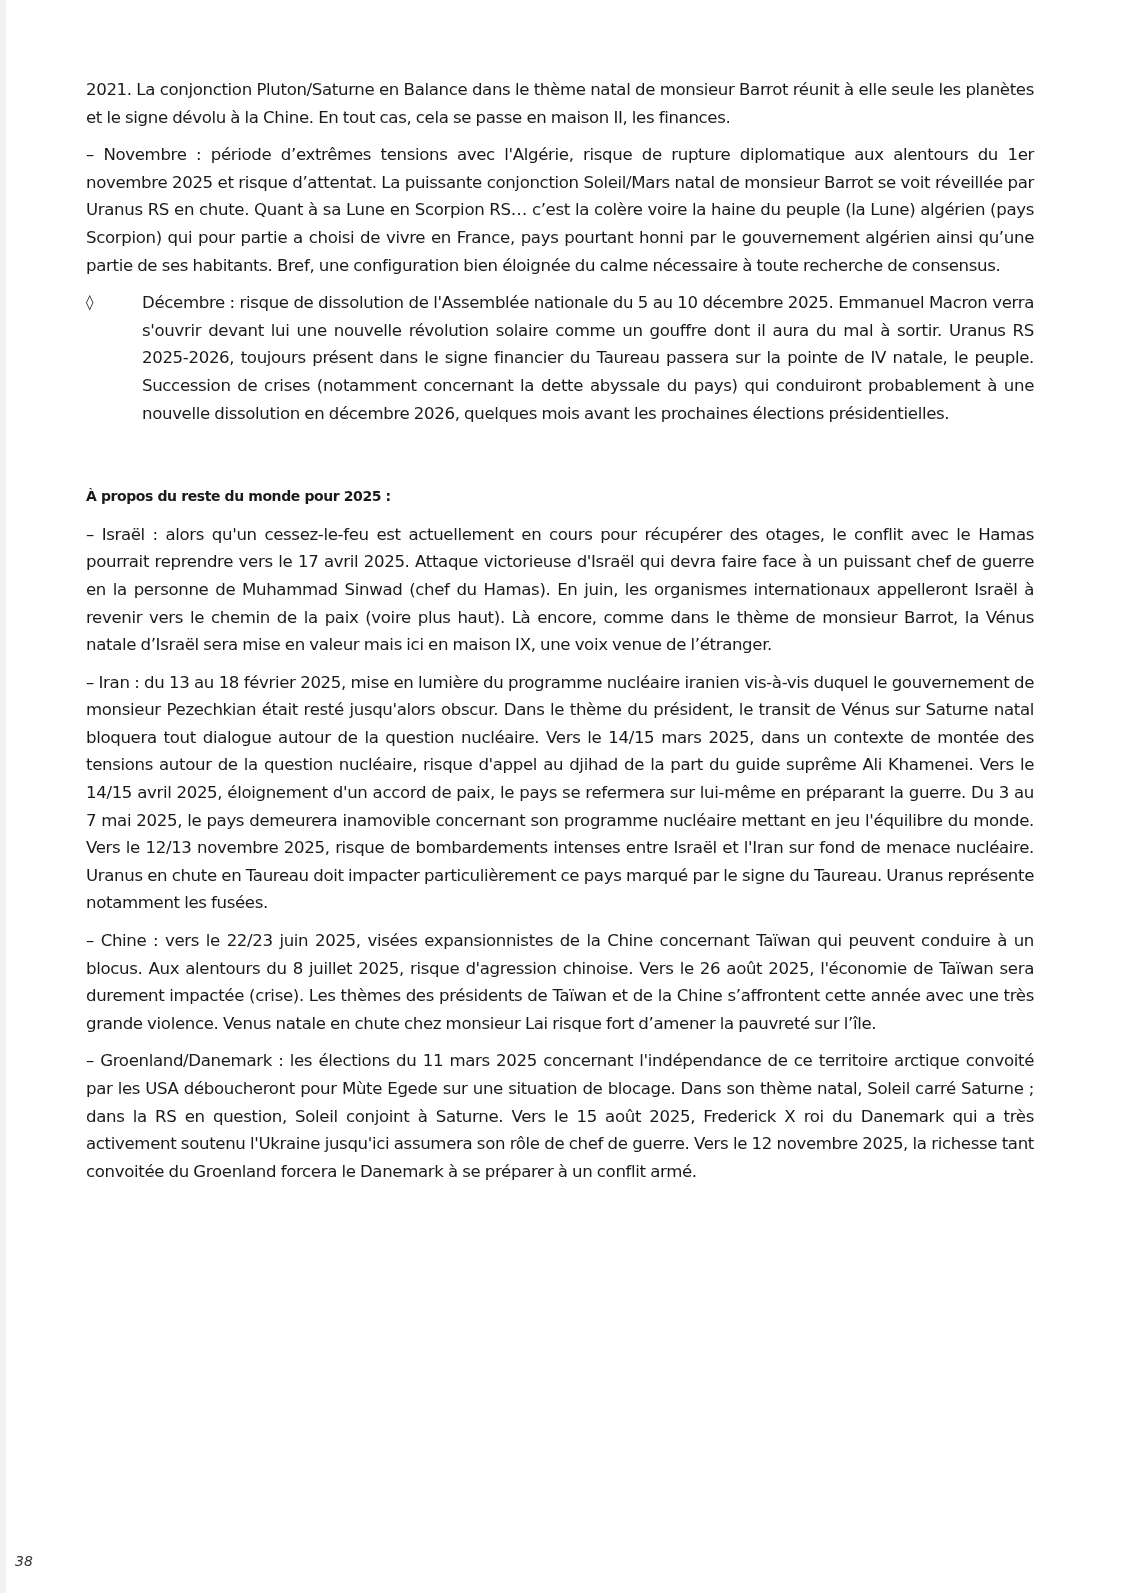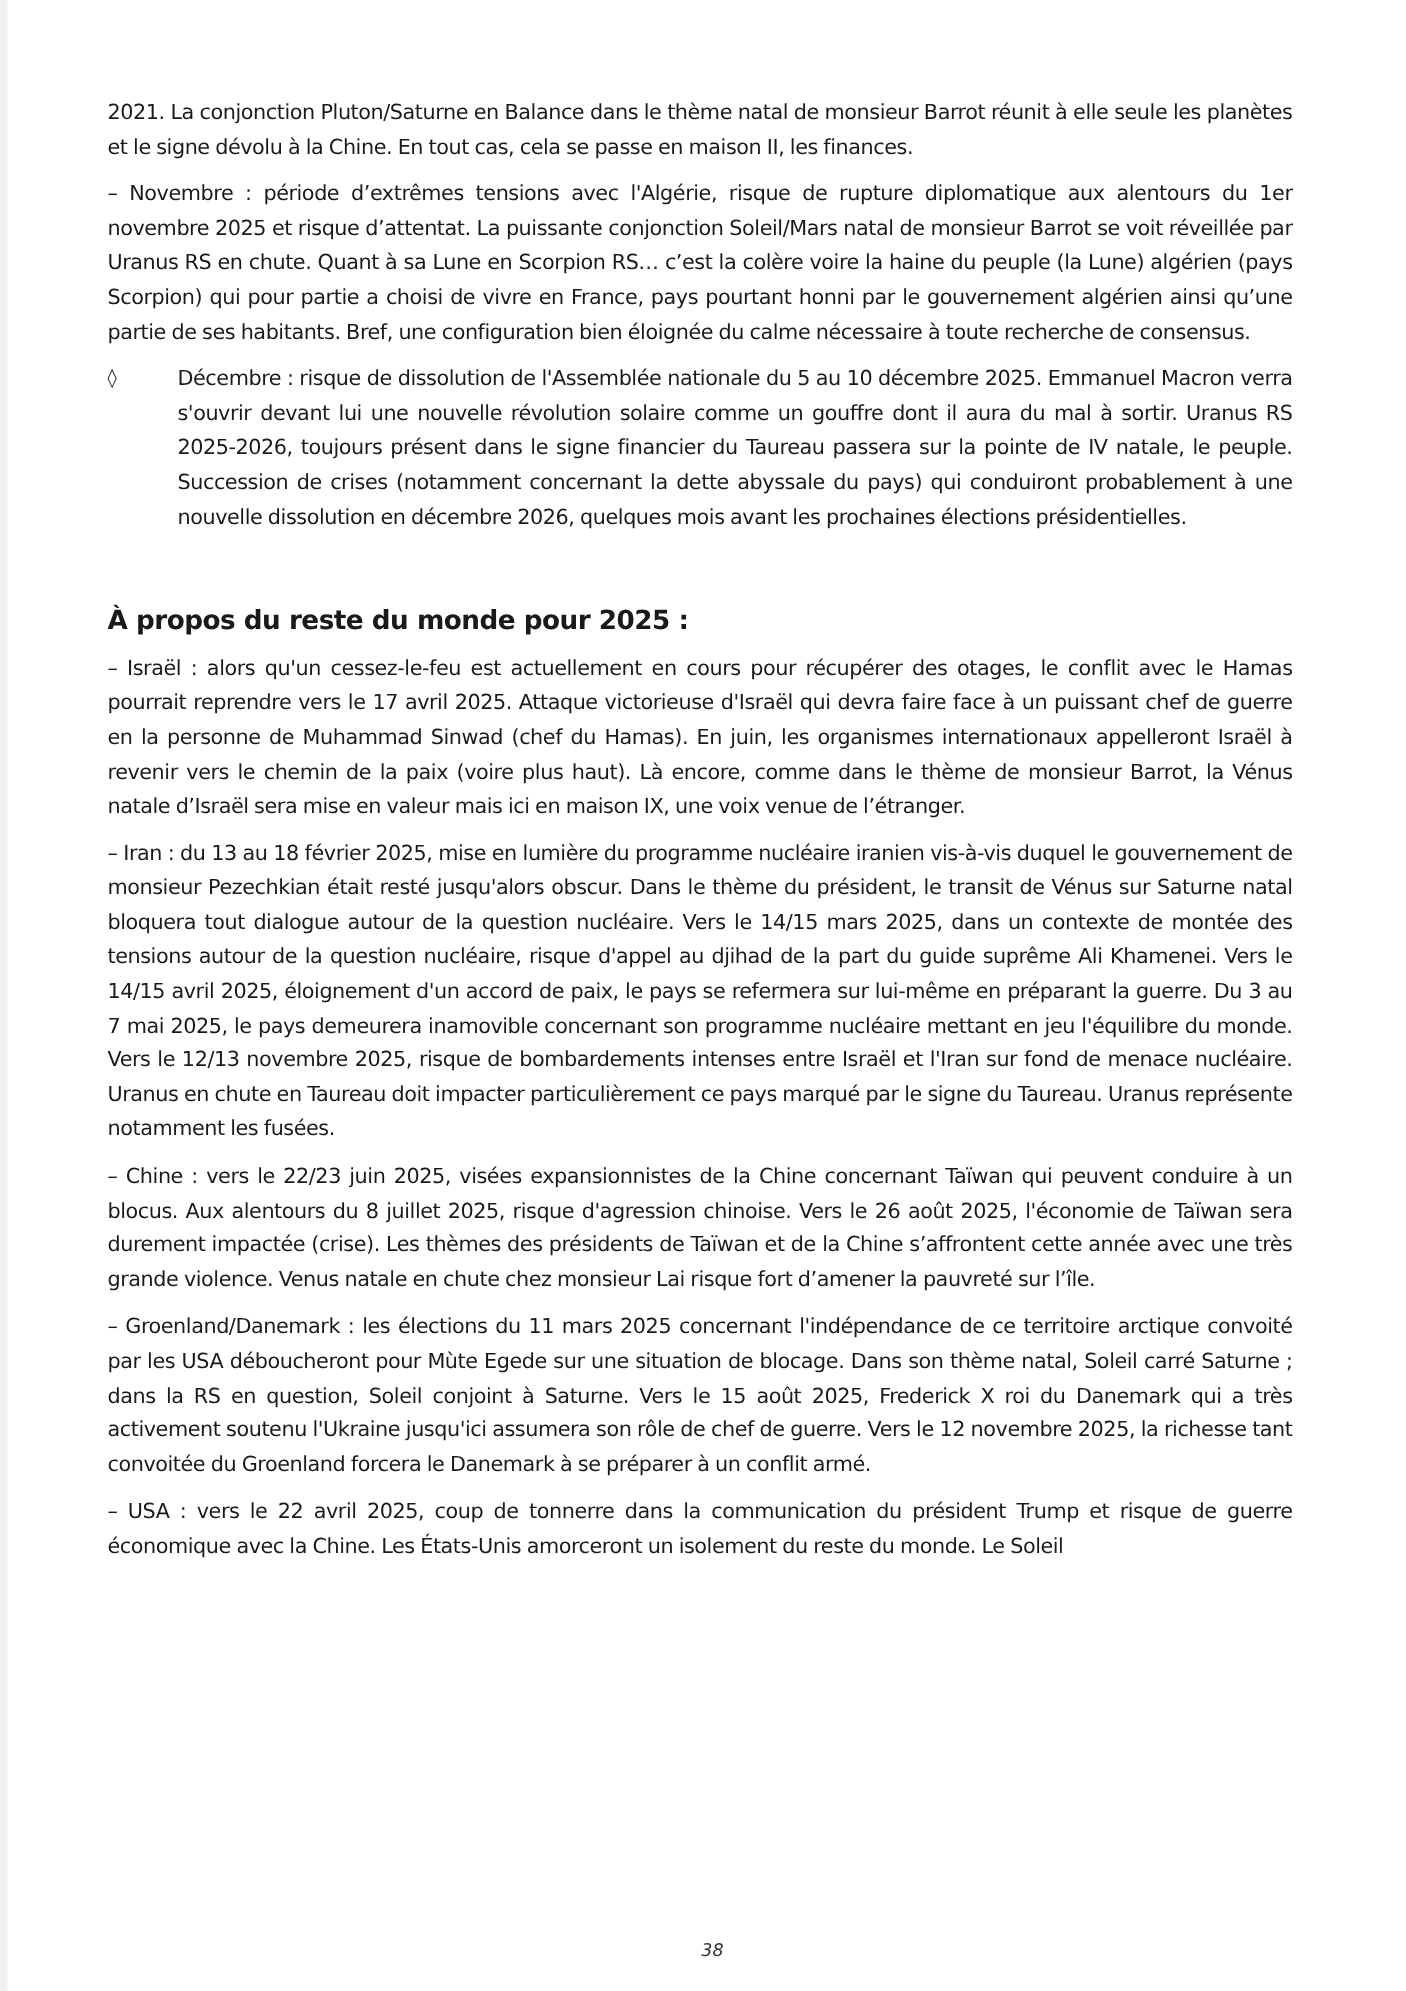--- a/index.html
+++ b/index.html
@@ -42,30 +42,30 @@
     .bullet-glyph {
       width: 56px;
       flex: 0 0 56px;
       font-size: 15px;
       line-height: 27.6px;
       padding-left: 0px;
     }
     .bullet-row .para { margin: 0; flex: 1; }
     .section-heading {
       font-weight: bold;
-      font-size: 21px;
+      font-size: 14px;
       line-height: 27.6px;
       margin: 56px 0 10px 0;
       letter-spacing: -0.4px;
     }
     .page-number {
       position: absolute;
       left: 0; right: 0;
       top: 1553px;
-      text-align: center;
+      text-align: left;
       font-style: italic;
       font-size: 14px;
       color: #333333;
       padding-left: 15px;
     }
   </style>
 </head>
 <body>
 
 <div class="page-edge"></div>
@@ -84,17 +84,16 @@
   <h2 class="section-heading">À propos du reste du monde pour 2025 :</h2>
 
   <p class="para">– Israël : alors qu'un cessez-le-feu est actuellement en cours pour récupérer des otages, le conflit avec le Hamas pourrait reprendre vers le 17 avril 2025. Attaque victorieuse d'Israël qui devra faire face à un puissant chef de guerre en la personne de Muhammad Sinwad (chef du Hamas). En juin, les organismes internationaux appelleront Israël à revenir vers le chemin de la paix (voire plus haut). Là encore, comme dans le thème de monsieur Barrot, la Vénus natale d’Israël sera mise en valeur mais ici en maison IX, une voix venue de l’étranger.</p>
 
   <p class="para">– Iran : du 13 au 18 février 2025, mise en lumière du programme nucléaire iranien vis-à-vis duquel le gouvernement de monsieur Pezechkian était resté jusqu'alors obscur. Dans le thème du président, le transit de Vénus sur Saturne natal bloquera tout dialogue autour de la question nucléaire. Vers le 14/15 mars 2025, dans un contexte de montée des tensions autour de la question nucléaire, risque d'appel au djihad de la part du guide suprême Ali Khamenei. Vers le 14/15 avril 2025, éloignement d'un accord de paix, le pays se refermera sur lui-même en préparant la guerre. Du 3 au 7 mai 2025, le pays demeurera inamovible concernant son programme nucléaire mettant en jeu l'équilibre du monde. Vers le 12/13 novembre 2025, risque de bombardements intenses entre Israël et l'Iran sur fond de menace nucléaire. Uranus en chute en Taureau doit impacter particulièrement ce pays marqué par le signe du Taureau. Uranus représente notamment les fusées.</p>
 
   <p class="para">– Chine : vers le 22/23 juin 2025, visées expansionnistes de la Chine concernant Taïwan qui peuvent conduire à un blocus. Aux alentours du 8 juillet 2025, risque d'agression chinoise. Vers le 26 août 2025, l'économie de Taïwan sera durement impactée (crise). Les thèmes des présidents de Taïwan et de la Chine s’affrontent cette année avec une très grande violence. Venus natale en chute chez monsieur Lai risque fort d’amener la pauvreté sur l’île.</p>
 
   <p class="para">– Groenland/Danemark : les élections du 11 mars 2025 concernant l'indépendance de ce territoire arctique convoité par les USA déboucheront pour Mùte Egede sur une situation de blocage. Dans son thème natal, Soleil carré Saturne ; dans la RS en question, Soleil conjoint à Saturne. Vers le 15 août 2025, Frederick X roi du Danemark qui a très activement soutenu l'Ukraine jusqu'ici assumera son rôle de chef de guerre. Vers le 12 novembre 2025, la richesse tant convoitée du Groenland forcera le Danemark à se préparer à un conflit armé.</p>
 
-  <p class="para">– USA : vers le 22 avril 2025, coup de tonnerre dans la communication du président Trump et risque de guerre économique avec la Chine. Les États-Unis amorceront un isolement du reste du monde. Le Soleil</p>
 
 </div>
 
 <div class="page-number">38</div>
 
 </body></html>

